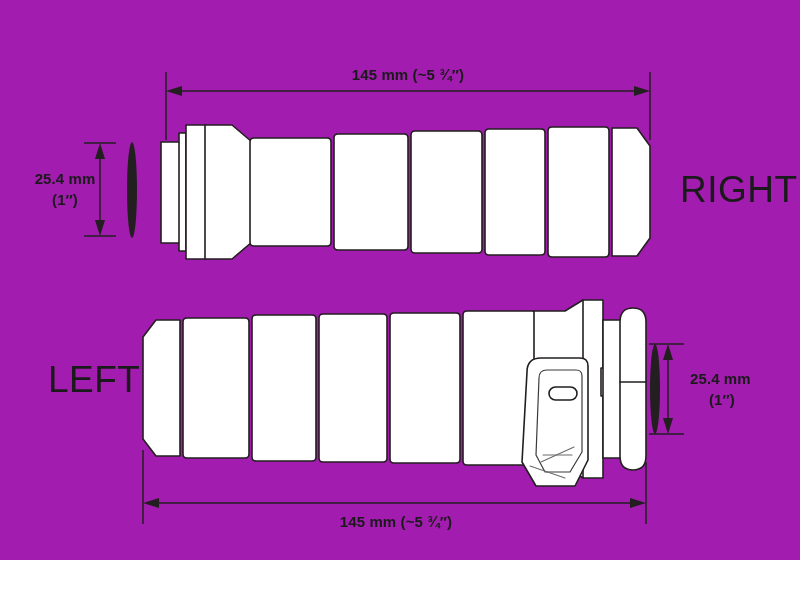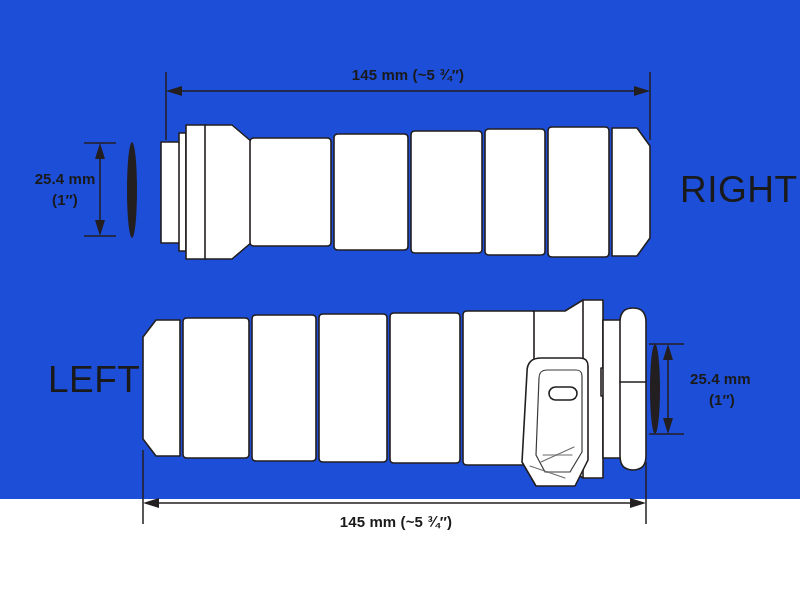--- a/index.html
+++ b/index.html
@@ -10,22 +10,22 @@
   }
   body {
     width: 800px;
     height: 600px;
     overflow: hidden;
     font-family: "Liberation Sans", "DejaVu Sans", sans-serif;
   }
   #diagram-root {
     position: relative;
     width: 800px;
-    height: 499px;
-    background: #1d4ed8;
+    height: 560px;
+    background: #a21caf;
   }
   #diagram-svg {
     position: absolute;
     top: 0;
     left: 0;
     width: 800px;
     height: 600px;
     display: block;
   }
   .dim-text {

